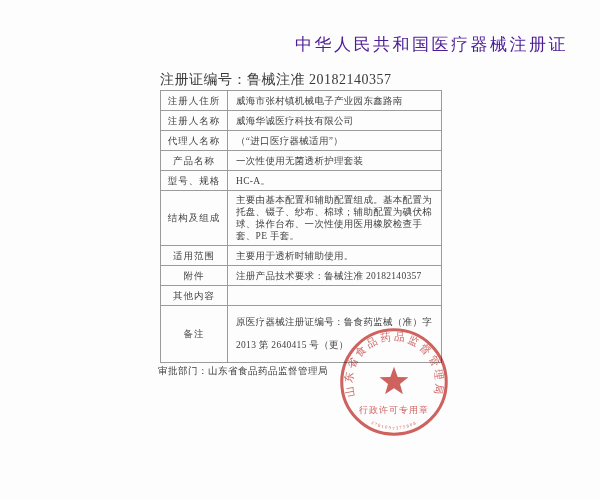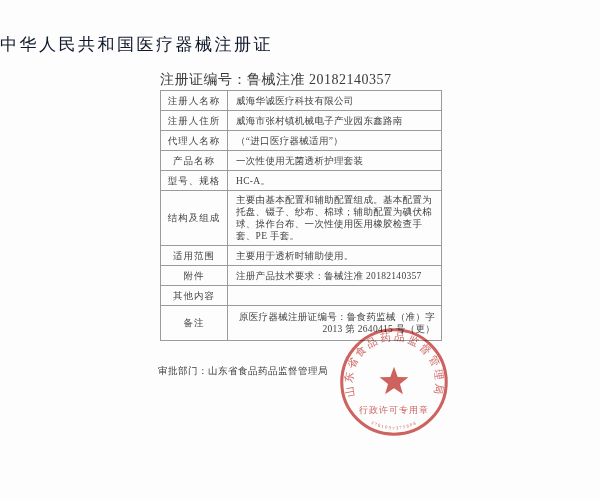--- a/index.html
+++ b/index.html
@@ -6,23 +6,23 @@
   .page{
     position:relative;
     width:600px;height:500px;
     background:#fdfdfd;
     overflow:hidden;
     font-family:"Liberation Serif","DejaVu Serif",serif;
     color:#3a3a3a;
   }
   .title{
     position:absolute;top:33px;left:0;width:568px;
-    text-align:left;
+    text-align:right;
     font-size:17px;letter-spacing:2.5px;
-    color:#0f172a;
+    color:#4c1d95;
   }
   .certline{
     position:absolute;left:160px;top:71px;
     font-size:14px;letter-spacing:.5px;
     color:#3a3a3a;
   }
   table.cert{
     position:absolute;left:160px;top:90px;
     width:282px;
     border-collapse:collapse;
@@ -39,21 +39,21 @@
     padding:3px 2px;
     letter-spacing:1px;
     line-height:12px;
   }
   td.val{
     padding:3px 6px 3px 8px;
     line-height:12px;
     letter-spacing:.3px;
   }
   tr.single td{height:13px;}
-  tr.remark td.val{line-height:12px;padding-top:5px;padding-bottom:5px;text-align:right;}
+  tr.remark td.val{line-height:23px;padding-top:5px;padding-bottom:5px;}
   .dept{
     position:absolute;left:158px;top:365px;
     font-size:9.5px;letter-spacing:.5px;
   }
   .dates{
     position:absolute;left:328px;top:361px;
     font-size:9.5px;line-height:16px;letter-spacing:.5px;
   }
   .stamp{
     position:absolute;left:337px;top:325px;
@@ -69,26 +69,26 @@
 
 <div class="page">
 
   <div class="title">中华人民共和国医疗器械注册证</div>
 
   <div class="certline">注册证编号：鲁械注准 20182140357</div>
 
   <table class="cert">
     <tbody>
       <tr class="single">
+        <td class="lbl">注册人住所</td>
+        <td class="val">威海市张村镇机械电子产业园东鑫路南</td>
+      </tr>
+      <tr class="single">
         <td class="lbl">注册人名称</td>
         <td class="val">威海华诚医疗科技有限公司</td>
-      </tr>
-      <tr class="single">
-        <td class="lbl">注册人住所</td>
-        <td class="val">威海市张村镇机械电子产业园东鑫路南</td>
       </tr>
       <tr class="single">
         <td class="lbl">代理人名称</td>
         <td class="val">（“进口医疗器械适用”）</td>
       </tr>
       <tr class="single">
         <td class="lbl">产品名称</td>
         <td class="val">一次性使用无菌透析护理套装</td>
       </tr>
       <tr class="single">

